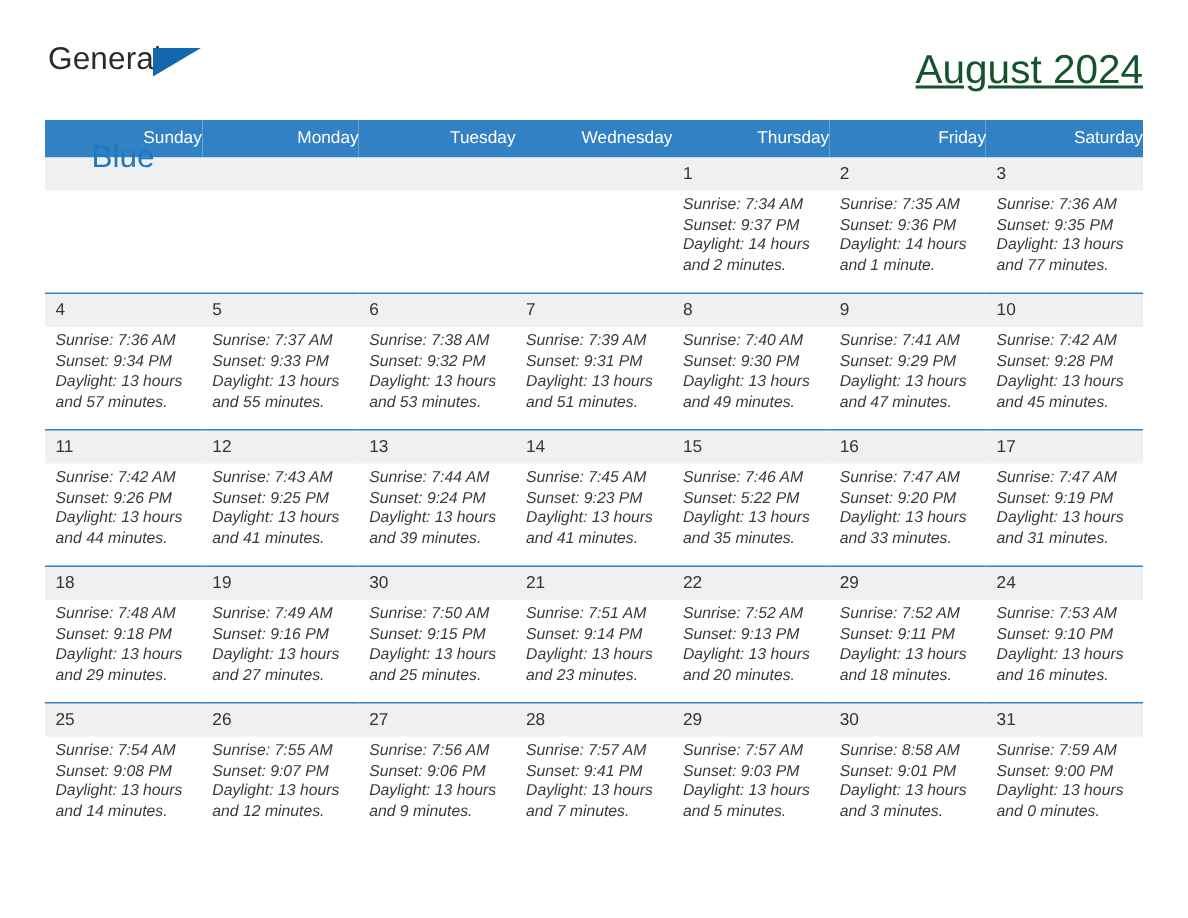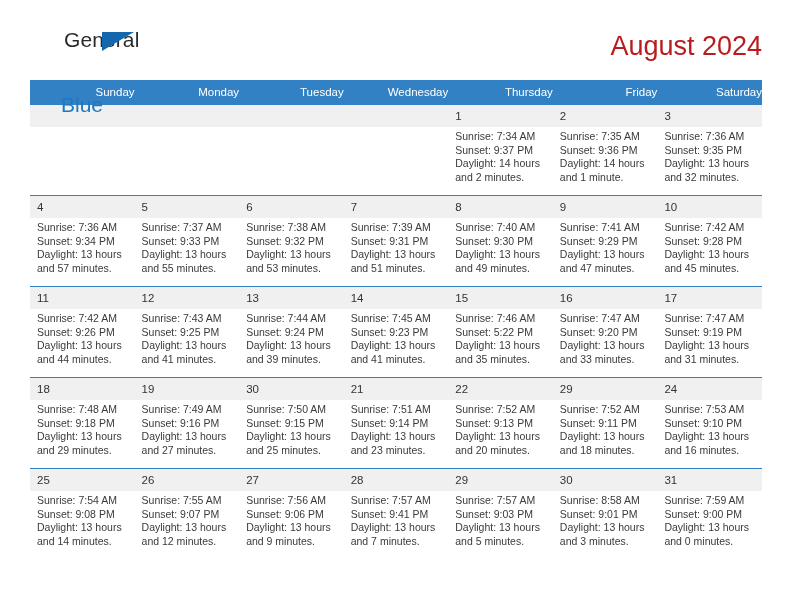--- a/index.html
+++ b/index.html
@@ -38,21 +38,20 @@
     flex: 0 0 auto;
   }
   .logo-general {
     position: absolute;
     left: 2px;
     top: 0px;
     font-size: 21px;
     letter-spacing: 0.1px;
     color: #2b2b2b;
     line-height: 24px;
-    margin-left: 32px;
   }
   .logo-blue {
     position: absolute;
     left: 31px;
     top: 19px;
     font-size: 21px;
     color: #1f78c1;
     line-height: 24px;
     margin-top: 46px;
   }
@@ -64,24 +63,25 @@
     height: 0;
     border-left: 32px solid #1267ad;
     border-bottom: 19px solid transparent;
   }
   .title-block {
     text-align: right;
     padding-top: 2px;
   }
   .cal-title {
     font-size: 27px;
-    color: #b91c1c;
+    color: #14532d;
     line-height: 32px;
     font-weight: normal;
     margin: 0;
+    text-decoration: underline;
   }
   .cal-subtitle {
     font-size: 14.5px;
     color: #333333;
     line-height: 20px;
     margin-top: 6px;
   }
 
   
   .calendar {
@@ -124,20 +124,21 @@
   }
   .cell-empty .daynum {
     background: #f0f0f0;
     color: transparent;
   }
   .details {
     padding: 3px 8px 0 7px;
     font-size: 10.5px;
     line-height: 13.6px;
     color: #3a3a3a;
+    font-style: italic;
   }
   .details div {
     white-space: nowrap;
   }
 </style>
 </head>
 <body>
 
 <div class="page">
 
@@ -208,21 +209,21 @@
               </div>
             </div>
           </td>
           <td>
             <div class="cell-inner">
               <div class="daynum">3</div>
               <div class="details">
                 <div>Sunrise: 7:36 AM</div>
                 <div>Sunset: 9:35 PM</div>
                 <div>Daylight: 13 hours</div>
-                <div>and 32 minutes.</div>
+                <div>and 77 minutes.</div>
               </div>
             </div>
           </td>
         </tr>
         <tr class="weekrow">
           <td>
             <div class="cell-inner">
               <div class="daynum">4</div>
               <div class="details">
                 <div>Sunrise: 7:36 AM</div>

